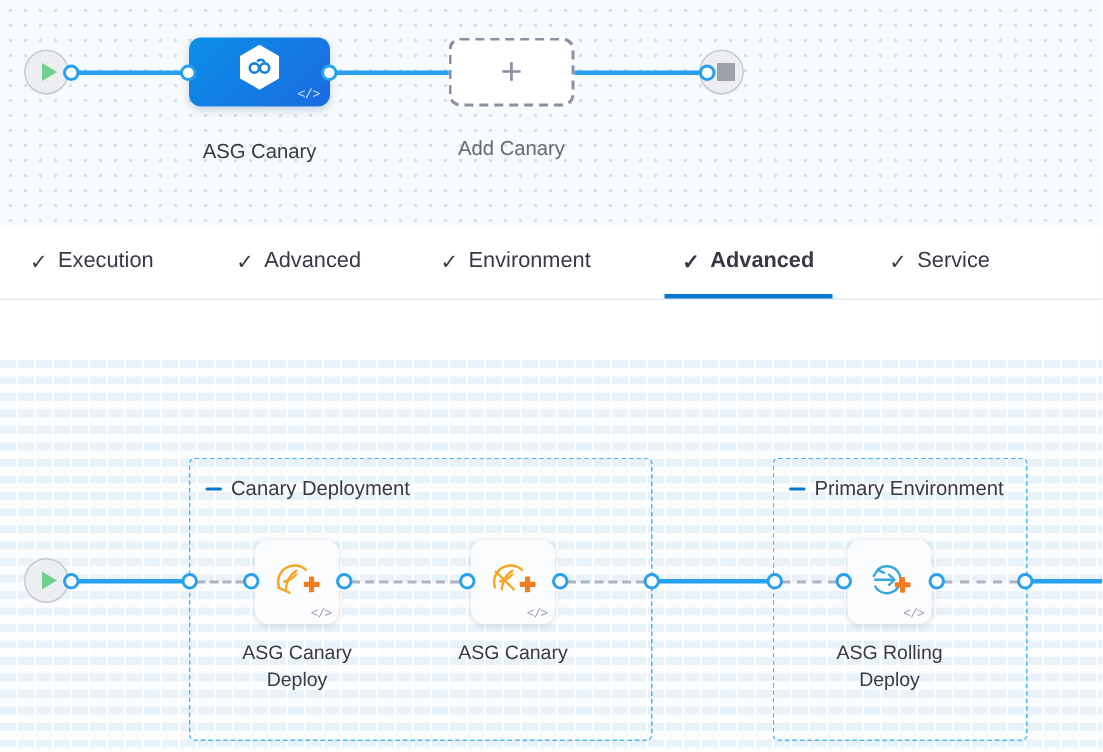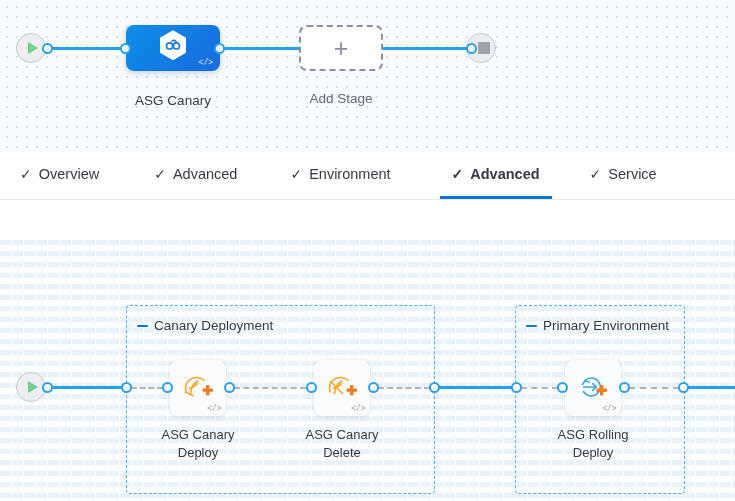--- a/index.html
+++ b/index.html
@@ -181,27 +181,27 @@
       <span>+</span>
     </div>
 
     <div class="link" style="left:383px;top:47px;width:90px;"></div>
     <div class="port" style="left:466px;top:43px;"></div>
     <div class="terminal" style="left:466px;top:33px;">
       <div class="stop-sq" style="margin-left:6px;"></div>
     </div>
 
     <div class="node-label" style="left:126px;top:92px;width:94px;">ASG Canary</div>
-    <div class="node-label muted" style="left:299px;top:90px;width:84px;">Add Stage</div>
+    <div class="node-label muted" style="left:299px;top:90px;width:84px;">Add Canary</div>
   </div>
 
   <div class="tabbar">
     <div class="tab tab-overview">
       <span class="chk">✓</span>
-      <span>Overview</span>
+      <span>Execution</span>
     </div>
     <div class="tab tab-service">
       <span class="chk">✓</span>
       <span>Advanced</span>
     </div>
     <div class="tab tab-environment">
       <span class="chk">✓</span>
       <span>Environment</span>
     </div>
     <div class="tab tab-execution active">
@@ -274,21 +274,20 @@
     <div class="port" style="left:368px;top:142px;"></div>
     <div class="link-dash" style="left:378px;top:147px;width:52px;"></div>
     <div class="port" style="left:429px;top:142px;"></div>
 
     <div class="step-label" style="left:138px;top:186px;">
       <div>ASG Canary</div>
       <div>Deploy</div>
     </div>
     <div class="step-label" style="left:282px;top:186px;">
       <div>ASG Canary</div>
-      <div>Delete</div>
     </div>
 
     <div class="link" style="left:437px;top:146px;width:80px;"></div>
 
     <div class="step-group" style="left:515px;top:65px;width:170px;height:189px;">
       <div class="group-head">
         <span class="group-collapse"></span>
         <span>Primary Environment</span>
       </div>
     </div>

